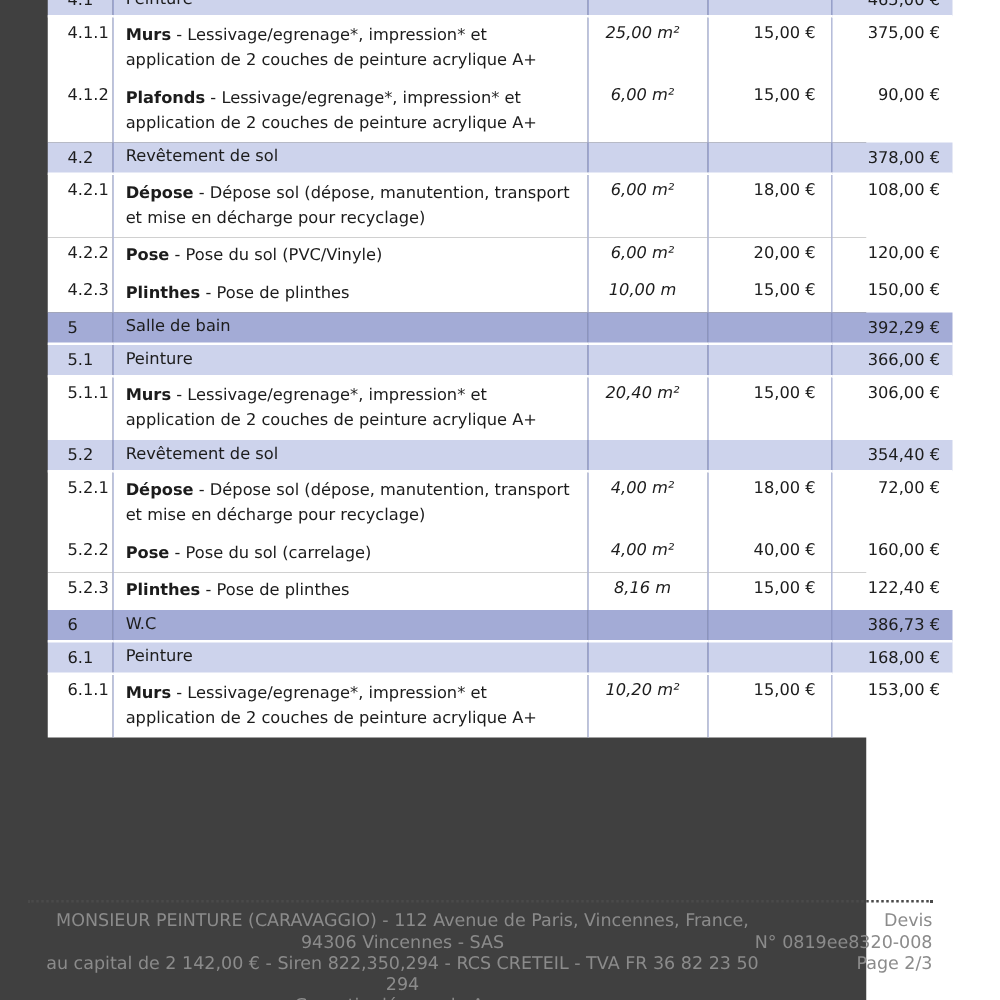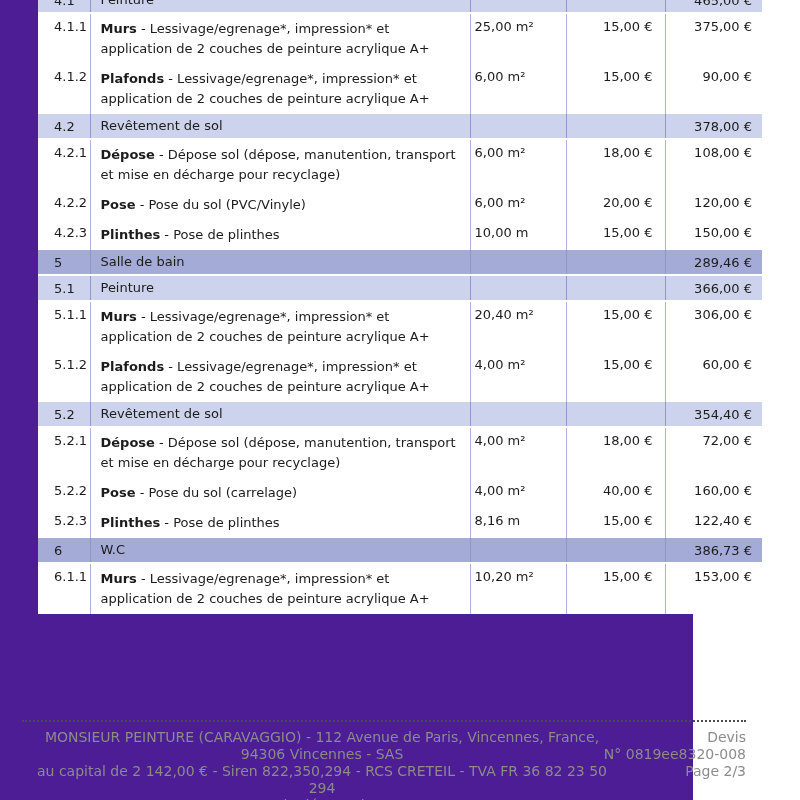--- a/index.html
+++ b/index.html
@@ -3,39 +3,39 @@
 <meta charset="utf-8">
 <style>
   * { margin: 0; padding: 0; box-sizing: border-box; }
   html, body {
     width: 800px; height: 800px;
     background: #ffffff;
     font-family: "DejaVu Sans", "Liberation Sans", sans-serif;
     overflow: hidden;
     color: #1c1c1c;
   }
-  .page { position: relative; width: 693px; height: 800px; background: #4c1d95; }
+  .page { position: relative; width: 693px; height: 800px; background: #404040; }
 
   
   .table-clip {
     position: absolute; left: 38px; top: 0; width: 726px; height: 706px;
     overflow: hidden;
   }
   .dtable {
     display: table; width: 724px; table-layout: fixed;
     border-collapse: collapse;
     position: relative; top: -12px;
     font-size: 13px;
   }
   .trow { display: table-row; }
   .cell { display: table-cell; vertical-align: top; }
 
   .c-code  { width: 52px;  padding: 5px 4px 5px 16px; }
   .c-desc  { width: 380px; padding: 5px 6px 5px 10px; line-height: 20px; }
-  .c-qty   { width: 96px;  padding: 5px 12px 5px 4px; text-align: left; }
+  .c-qty   { width: 96px;  padding: 5px 12px 5px 4px; text-align: center; font-style: italic; }
   .c-unit  { width: 99px;  padding: 5px 12px 5px 4px; text-align: right; }
   .c-total { width: 97px;  padding: 5px 10px 5px 4px; text-align: right; }
 
   
   .item .c-desc, .item .c-qty, .item .c-unit, .item .c-total {
     border-left: 1px solid #aab3d8;
   }
   .sec1 .c-desc, .sec1 .c-qty, .sec1 .c-unit, .sec1 .c-total,
   .sec2 .c-desc, .sec2 .c-qty, .sec2 .c-unit, .sec2 .c-total {
     border-left: 1px solid #8e98c8;
@@ -118,42 +118,35 @@
       <div class="cell c-desc"><span class="t-title">Plinthes</span><span class="t-desc"> - Pose de plinthes</span></div>
       <div class="cell c-qty">10,00 m</div>
       <div class="cell c-unit">15,00 €</div>
       <div class="cell c-total">150,00 €</div>
     </div>
         <div class="trow sec1">
       <div class="cell c-code"><span class="t-code">5</span></div>
       <div class="cell c-desc"><span class="t-title">Salle de bain</span><span class="t-desc"></span></div>
       <div class="cell c-qty"></div>
       <div class="cell c-unit"></div>
-      <div class="cell c-total">289,46 €</div>
+      <div class="cell c-total">392,29 €</div>
     </div>
         <div class="trow sec2">
       <div class="cell c-code"><span class="t-code">5.1</span></div>
       <div class="cell c-desc"><span class="t-title">Peinture</span><span class="t-desc"></span></div>
       <div class="cell c-qty"></div>
       <div class="cell c-unit"></div>
       <div class="cell c-total">366,00 €</div>
     </div>
         <div class="trow item">
       <div class="cell c-code"><span class="t-code">5.1.1</span></div>
       <div class="cell c-desc"><span class="t-title">Murs</span><span class="t-desc"> - Lessivage/egrenage*, impression* et application de 2 couches de peinture acrylique A+</span></div>
       <div class="cell c-qty">20,40 m²</div>
       <div class="cell c-unit">15,00 €</div>
       <div class="cell c-total">306,00 €</div>
-    </div>
-        <div class="trow item">
-      <div class="cell c-code"><span class="t-code">5.1.2</span></div>
-      <div class="cell c-desc"><span class="t-title">Plafonds</span><span class="t-desc"> - Lessivage/egrenage*, impression* et application de 2 couches de peinture acrylique A+</span></div>
-      <div class="cell c-qty">4,00 m²</div>
-      <div class="cell c-unit">15,00 €</div>
-      <div class="cell c-total">60,00 €</div>
     </div>
         <div class="trow sec2">
       <div class="cell c-code"><span class="t-code">5.2</span></div>
       <div class="cell c-desc"><span class="t-title">Revêtement de sol</span><span class="t-desc"></span></div>
       <div class="cell c-qty"></div>
       <div class="cell c-unit"></div>
       <div class="cell c-total">354,40 €</div>
     </div>
         <div class="trow item">
       <div class="cell c-code"><span class="t-code">5.2.1</span></div>
@@ -176,20 +169,27 @@
       <div class="cell c-unit">15,00 €</div>
       <div class="cell c-total">122,40 €</div>
     </div>
         <div class="trow sec1">
       <div class="cell c-code"><span class="t-code">6</span></div>
       <div class="cell c-desc"><span class="t-title">W.C</span><span class="t-desc"></span></div>
       <div class="cell c-qty"></div>
       <div class="cell c-unit"></div>
       <div class="cell c-total">386,73 €</div>
     </div>
+        <div class="trow sec2">
+      <div class="cell c-code"><span class="t-code">6.1</span></div>
+      <div class="cell c-desc"><span class="t-title">Peinture</span><span class="t-desc"></span></div>
+      <div class="cell c-qty"></div>
+      <div class="cell c-unit"></div>
+      <div class="cell c-total">168,00 €</div>
+    </div>
         <div class="trow item">
       <div class="cell c-code"><span class="t-code">6.1.1</span></div>
       <div class="cell c-desc"><span class="t-title">Murs</span><span class="t-desc"> - Lessivage/egrenage*, impression* et application de 2 couches de peinture acrylique A+</span></div>
       <div class="cell c-qty">10,20 m²</div>
       <div class="cell c-unit">15,00 €</div>
       <div class="cell c-total">153,00 €</div>
     </div>
       </div>
   </div>
 

